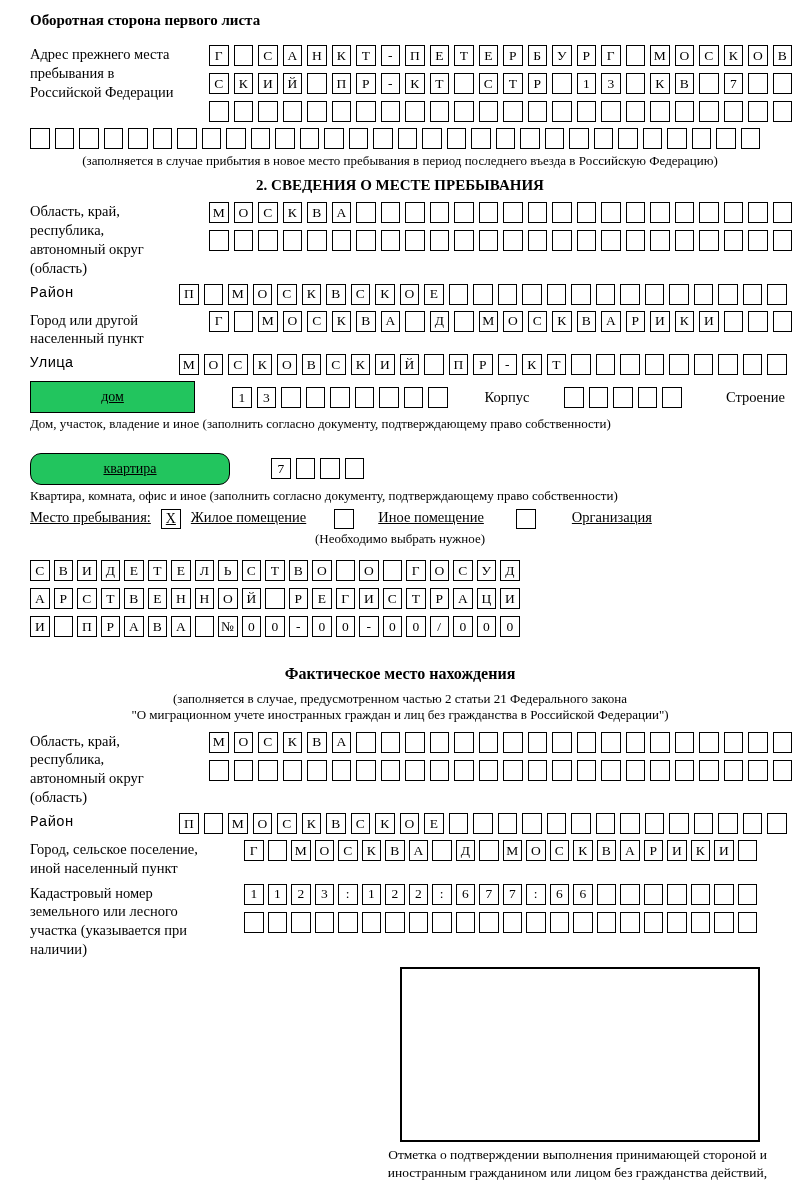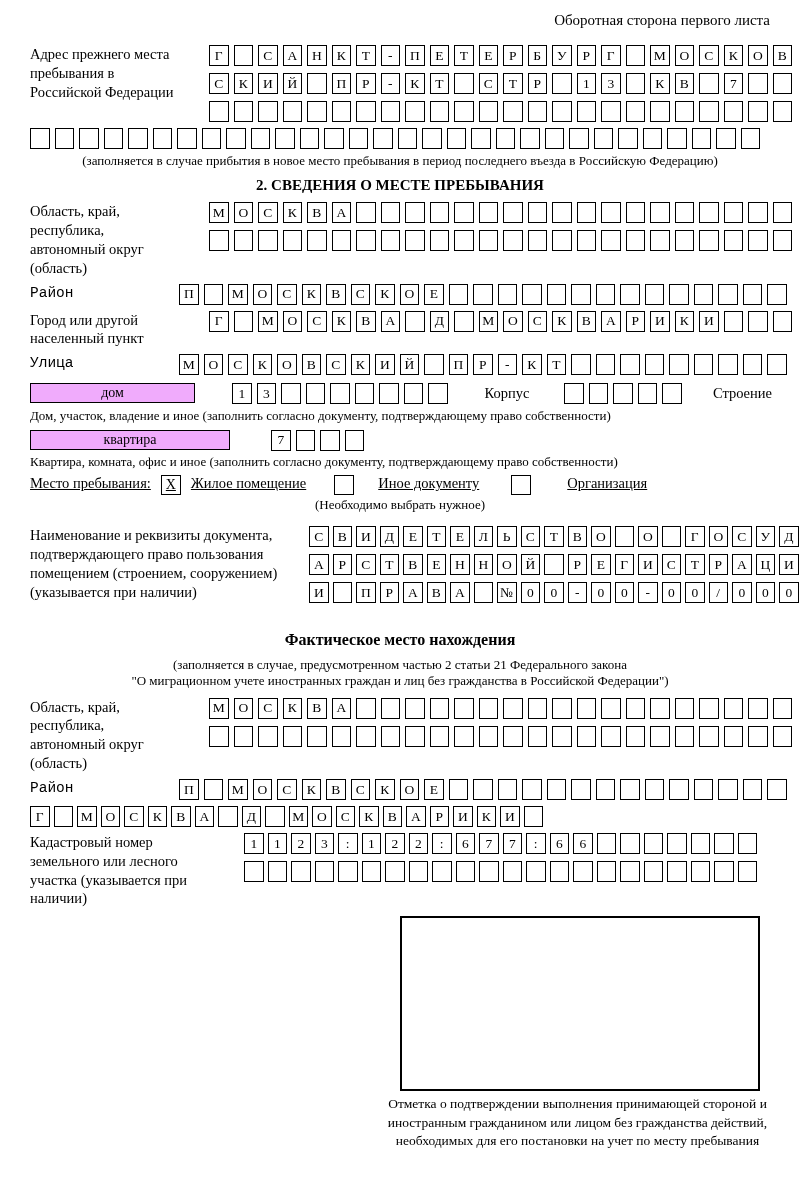--- a/index.html
+++ b/index.html
@@ -2,41 +2,41 @@
 <html><head>
 <meta charset="utf-8">
 <style>
   * { box-sizing: border-box; }
   html,body { margin:0; padding:0; }
   body {
     width:800px; height:1180px; background:#ffffff; color:#000;
     font-family:"Liberation Serif", serif;
     padding:6px 30px 0 30px; overflow:hidden;
   }
-  .hdr { text-align:right; font-size:15px; margin:6px 0 16px 0; }
+  .hdr { font-size:15px; margin:6px 0 16px 0;font-weight:bold; }
 
   .frow { display:flex; align-items:flex-start; margin-bottom:6px;gap:29px; }
   .flabel { font-size:14.5px; line-height:1.3; flex:0 0 auto; }
   .w150 { width:150px; } .w120 { width:120px;font-family:Liberation Mono, monospace; } .w185 { width:185px; } .w250 { width:250px; }
 
   .cellrows { display:flex; flex-direction:column; gap:7px; }
   .cells { display:flex; gap:5px; }
   .cells.tight { gap:4px; }
   .cell {
     flex:0 0 auto; width:19.5px; height:21px; border:1.7px solid #000;
     display:flex; align-items:center; justify-content:center;
     font-size:13.5px; line-height:1; background:#fff;
   }
   .caption { font-size:13px; line-height:1.25; }
   .caption.center { text-align:center; }
   .sectitle { text-align:center; font-weight:bold; font-size:15px; margin:8px 0 8px 0; }
 
   .widebox {
-    border:1.7px solid #000; height:20px; display:flex; align-items:center;
-    justify-content:center; font-size:14px; flex:0 0 auto; background:#f0abfc;
+    border:1.7px solid #000; height:32px; display:flex; align-items:center;
+    justify-content:center; font-size:14px; flex:0 0 auto; background:#22c55e;text-decoration:underline;
   }
   .inlinelbl { font-size:14.5px; line-height:24px; flex:0 0 auto; }
 
   .chk {
     width:20px; height:20px; border:1.7px solid #000; display:flex;
     align-items:center; justify-content:center; font-size:14px; flex:0 0 auto; background:#fff;
   }
   .stayrow { display:flex; align-items:flex-start; margin:4px 0 2px 0; font-size:14.5px;text-decoration:underline; }
 
   .stampwrap { width:385px; margin-left:auto; margin-top:8px; }
@@ -331,54 +331,53 @@
       <div class="cell"></div>
     </div>
   <div class="inlinelbl" style="margin-left:8px;">Корпус</div>
   <div class="cells" style="margin-left:6px;">
       <div class="cell"></div>
       <div class="cell"></div>
       <div class="cell"></div>
       <div class="cell"></div>
       <div class="cell"></div>
     </div>
-  <div class="inlinelbl" style="margin-left:2px;">Строение</div>
+  <div class="inlinelbl" style="margin-left:15px;">Строение</div>
   <div class="cells" style="margin-left:6px;">
       <div class="cell">1</div>
       <div class="cell"></div>
       <div class="cell"></div>
       <div class="cell"></div>
     </div>
 </div>
-<div class="caption" style="margin-bottom:5px;font-family:Liberation Serif, serif;">Дом, участок, владение и иное (заполнить согласно документу, подтверждающему право собственности)</div>
+<div class="caption" style="margin-bottom:20px;font-family:Liberation Serif, serif;">Дом, участок, владение и иное (заполнить согласно документу, подтверждающему право собственности)</div>
 
 <div class="frow" style="align-items:center; margin-bottom:3px;">
-  <div class="widebox" style="width:200px;">квартира</div>
+  <div class="widebox" style="width:200px;border-radius:11px;">квартира</div>
   <div class="cells" style="margin-left:12px;">
       <div class="cell">7</div>
       <div class="cell"></div>
       <div class="cell"></div>
       <div class="cell"></div>
     </div>
 </div>
 <div class="caption" style="margin-bottom:5px;">Квартира, комната, офис и иное (заполнить согласно документу, подтверждающему право собственности)</div>
 
 <div class="stayrow">
   <span>Место пребывания:</span>
   <span class="chk" style="margin-left:10px;">X</span>
   <span style="margin-left:10px;">Жилое помещение</span>
   <span class="chk" style="margin-left:28px;"></span>
-  <span style="margin-left:24px;">Иное документу</span>
+  <span style="margin-left:24px;">Иное помещение</span>
   <span class="chk" style="margin-left:32px;"></span>
   <span style="margin-left:36px;">Организация</span>
 </div>
 <div class="caption center" style="margin-bottom:13px;">(Необходимо выбрать нужное)</div>
 
 <div class="frow">
-  <div class="flabel w250">Наименование и реквизиты документа, подтверждающего право пользования помещением (строением, сооружением) (указывается при наличии)</div>
   <div class="cellrows">
     <div class="cells tight">
         <div class="cell">С</div>
         <div class="cell">В</div>
         <div class="cell">И</div>
         <div class="cell">Д</div>
         <div class="cell">Е</div>
         <div class="cell">Т</div>
         <div class="cell">Е</div>
         <div class="cell">Л</div>
@@ -532,20 +531,21 @@
       <div class="cell"></div>
       <div class="cell"></div>
       <div class="cell"></div>
       <div class="cell"></div>
       <div class="cell"></div>
       <div class="cell"></div>
     </div>
 </div>
 
 <div class="frow">
+  <div class="flabel w185">Город, сельское поселение, иной населенный пункт</div>
   <div class="cells tight">
       <div class="cell">Г</div>
       <div class="cell"></div>
       <div class="cell">М</div>
       <div class="cell">О</div>
       <div class="cell">С</div>
       <div class="cell">К</div>
       <div class="cell">В</div>
       <div class="cell">А</div>
       <div class="cell"></div>

